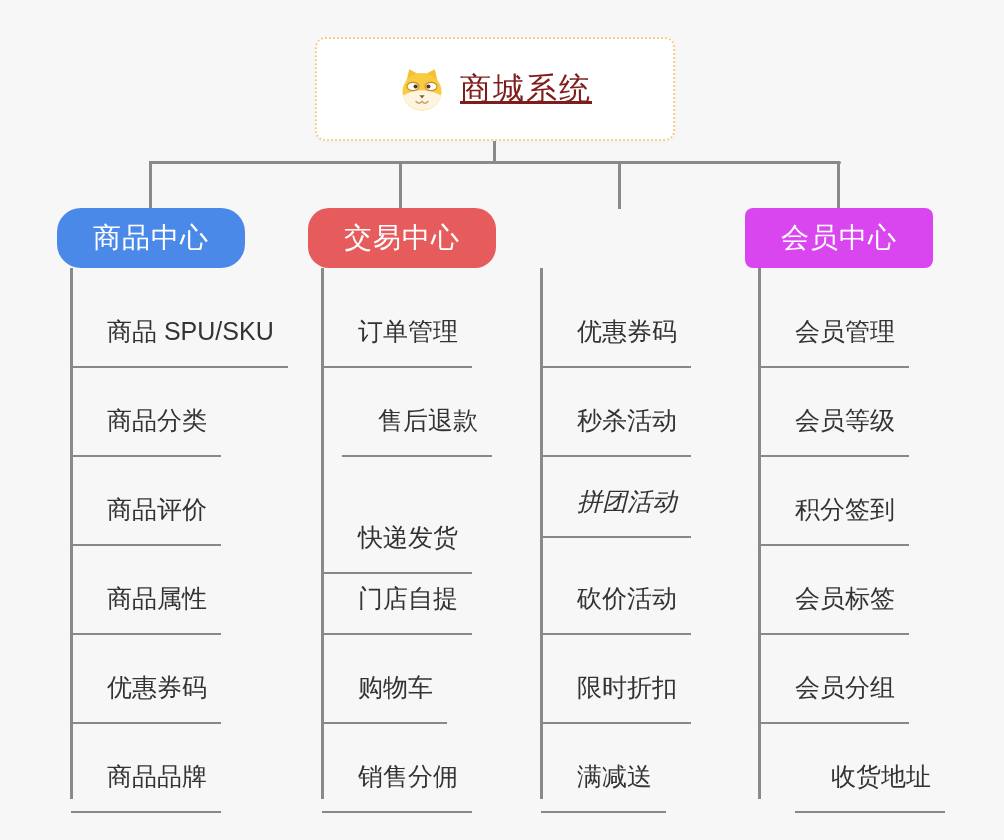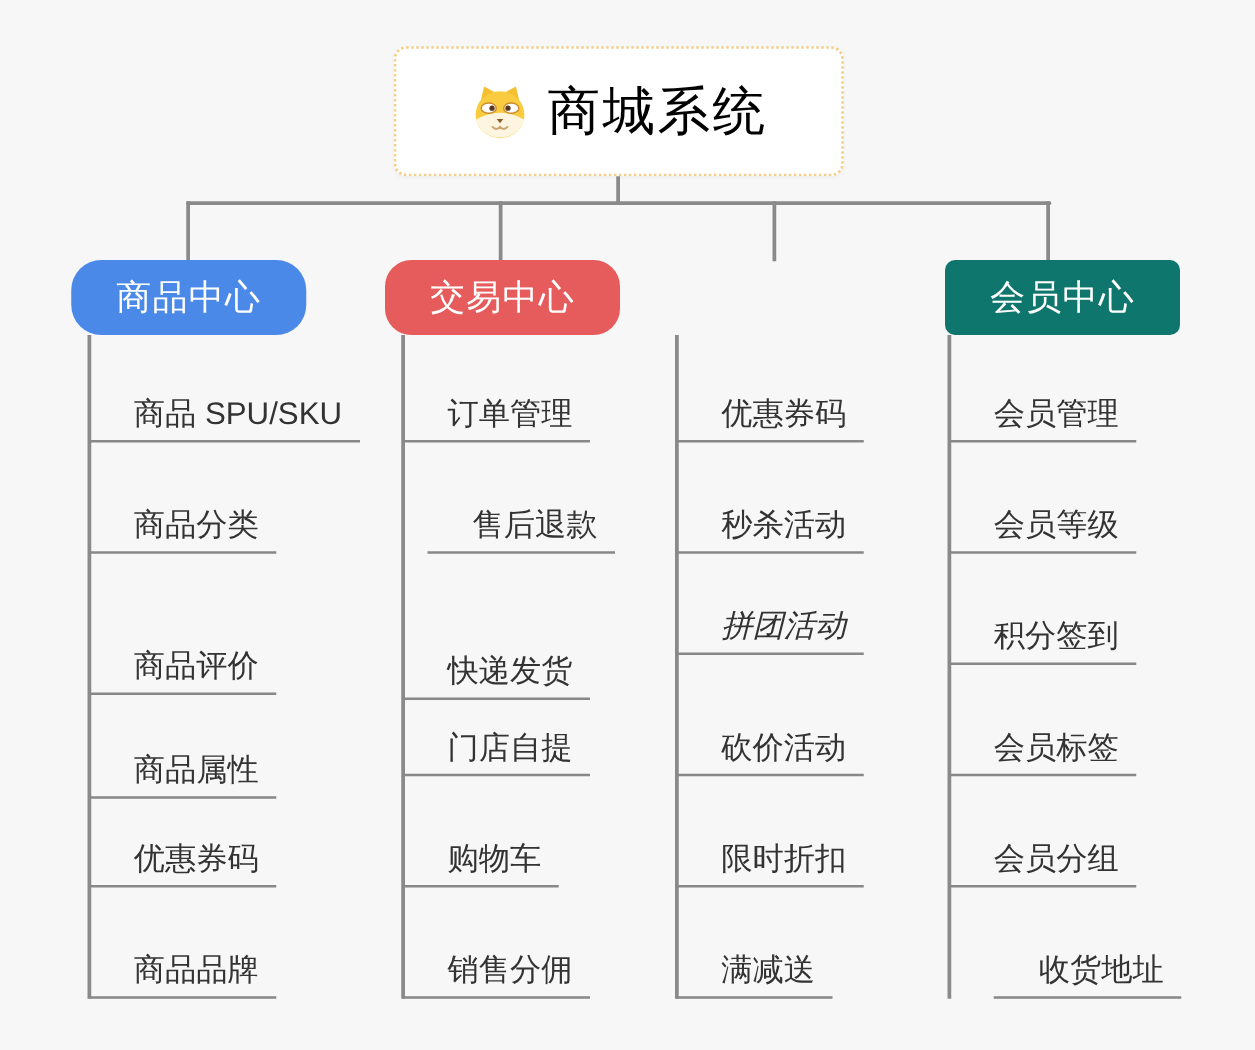--- a/index.html
+++ b/index.html
@@ -11,21 +11,21 @@
     background:#f7f7f7; overflow:hidden;
   }
 
   
   .root-node {
     position:absolute; left:315px; top:37px; width:360px; height:104px;
     background:#ffffff; border:2px dotted #f6cd86; border-radius:10px;
     display:flex; align-items:center; justify-content:center; gap:14px;
     box-shadow:0 1px 3px rgba(0,0,0,0.04);
   }
-  .root-title { font-size:42px; color:#000000; letter-spacing:2px; }
+  .root-title { font-size:31px; color:#7f1d1d; letter-spacing:2px;text-decoration:underline; }
 
   
   .line { position:absolute; background:#8a8a8a; }
   .root-stub { left:493px; top:141px; width:3px; height:22px; }
   .bus       { left:149px; top:161px; width:692px; height:3px; border-radius:2px; }
   .drop      { top:161px; width:3px; height:48px; }
   .drop-0 { left:149px; }
   .drop-1 { left:399px; }
   .drop-2 { left:618px; }
   .drop-3 { left:837px; }
@@ -41,21 +41,21 @@
     position:absolute; left:0; top:0; width:188px; height:60px;
     border-radius:8px; display:flex; align-items:center; justify-content:center;
     color:#ffffff; font-size:28px; letter-spacing:1px;
   }
 
   .trunk { position:absolute; left:13px; top:60px; width:3px; height:531px; background:#8a8a8a; }
 
   .leaf {
     position:absolute; left:14px;
     font-size:25px; line-height:30px; color:#333333;
-    padding:0 14px 6px 36px;
+    padding:0 14px 20px 36px;
     border-bottom:2px solid #888888;
     white-space:nowrap; width:max-content;
     cursor:default;
   }
 </style>
 </head>
 <body>
 
 <div class="canvas">
 
@@ -84,22 +84,22 @@
   <div class="line drop drop-2"></div>
   <div class="line drop drop-3"></div>
 
   <div class="branch-col col-0">
     <div class="branch-node" style="background: rgb(74, 137, 232); border-radius: 24px;">
       <span>商品中心</span>
     </div>
     <div class="trunk"></div>
   <div class="leaf" style="top: 108px;">商品 SPU/SKU</div>
       <div class="leaf" style="top: 197px;">商品分类</div>
-      <div class="leaf" style="top: 286px; margin-top: 24px;">商品评价</div>
-      <div class="leaf" style="top: 393px;">商品属性</div>
+      <div class="leaf" style="top: 286px;">商品评价</div>
+      <div class="leaf" style="top: 375px;">商品属性</div>
       <div class="leaf" style="top: 464px;">优惠券码</div>
       <div class="leaf" style="top: 553px;">商品品牌</div>
     </div>
 
   <div class="branch-col col-1">
     <div class="branch-node" style="background: rgb(230, 92, 92); border-radius: 21px;">
       <span>交易中心</span>
     </div>
     <div class="trunk"></div>
   <div class="leaf" style="top: 108px;">订单管理</div>
@@ -114,21 +114,21 @@
     <div class="trunk"></div>
   <div class="leaf" style="top: 108px;">优惠券码</div>
       <div class="leaf" style="top: 197px;">秒杀活动</div>
       <div class="leaf" style="top: 278px; font-style: italic;">拼团活动</div>
       <div class="leaf" style="top: 375px;">砍价活动</div>
       <div class="leaf" style="top: 464px;">限时折扣</div>
       <div class="leaf" style="top: 553px;">满减送</div>
     </div>
 
   <div class="branch-col col-3">
-    <div class="branch-node" style="background: #0f766e; margin-left: 11px;">
+    <div class="branch-node" style="background: #d946ef;">
       <span>会员中心</span>
     </div>
     <div class="trunk"></div>
   <div class="leaf" style="top: 108px;">会员管理</div>
       <div class="leaf" style="top: 197px;">会员等级</div>
       <div class="leaf" style="top: 286px;">积分签到</div>
       <div class="leaf" style="top: 375px;">会员标签</div>
       <div class="leaf" style="top: 464px;">会员分组</div>
       <div class="leaf" style="top: 553px; margin-left: 36px;">收货地址</div>
     </div>

